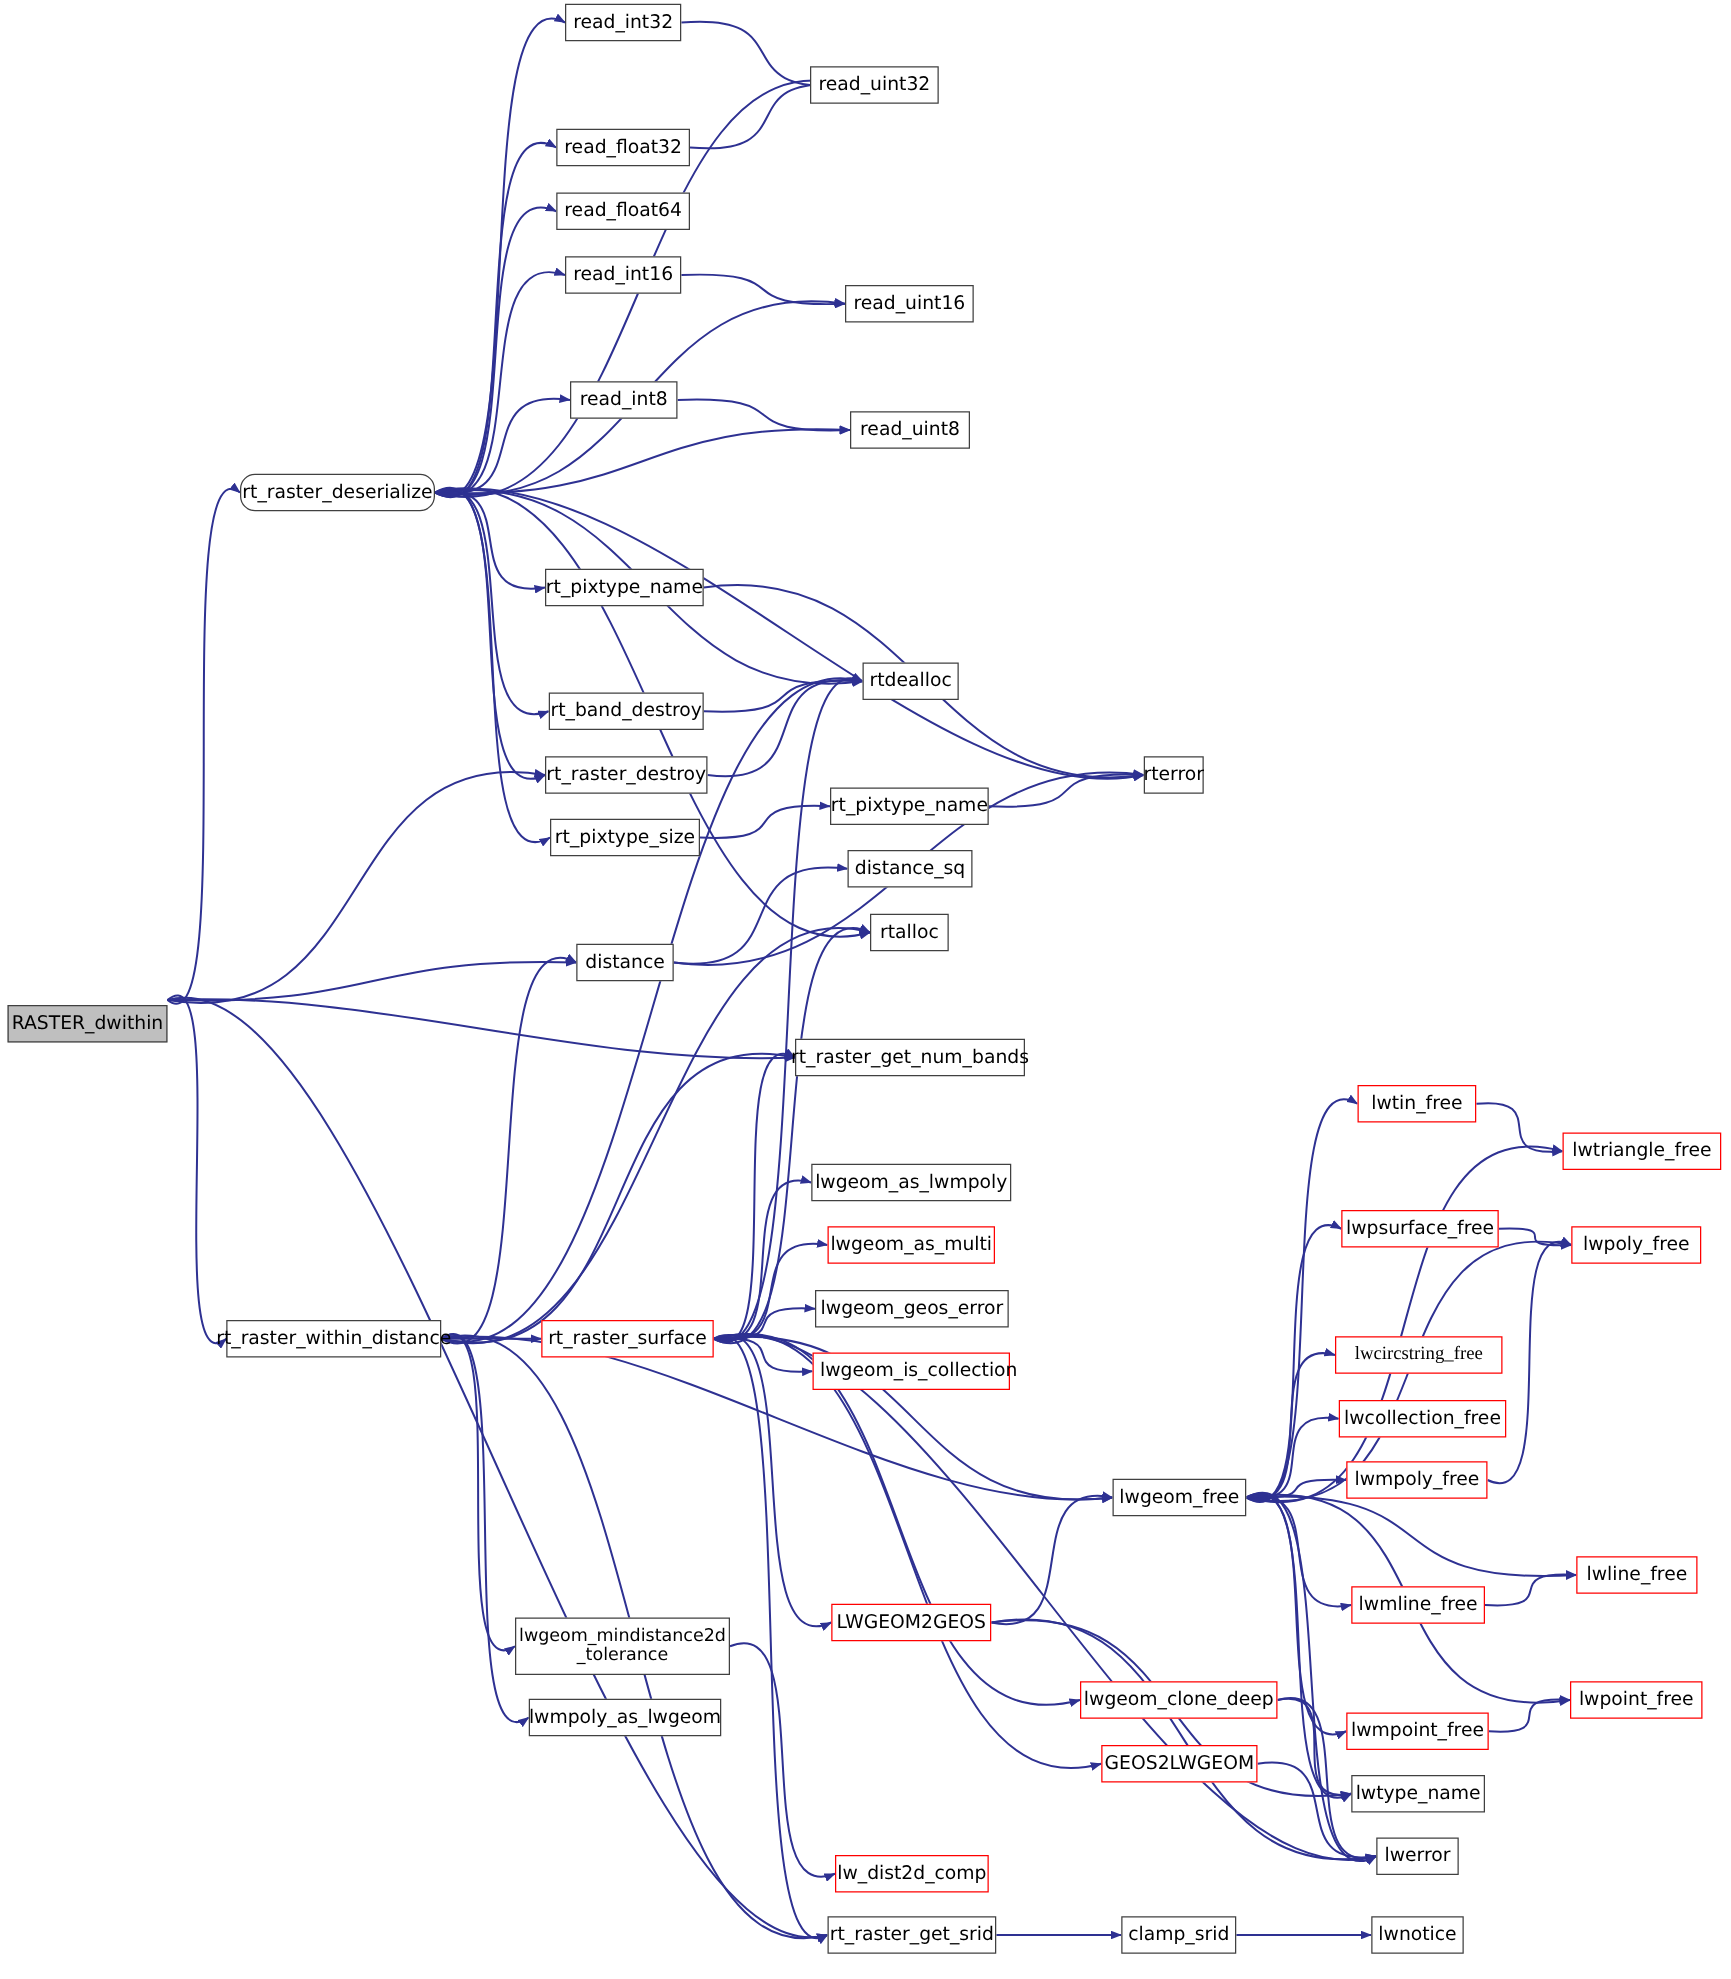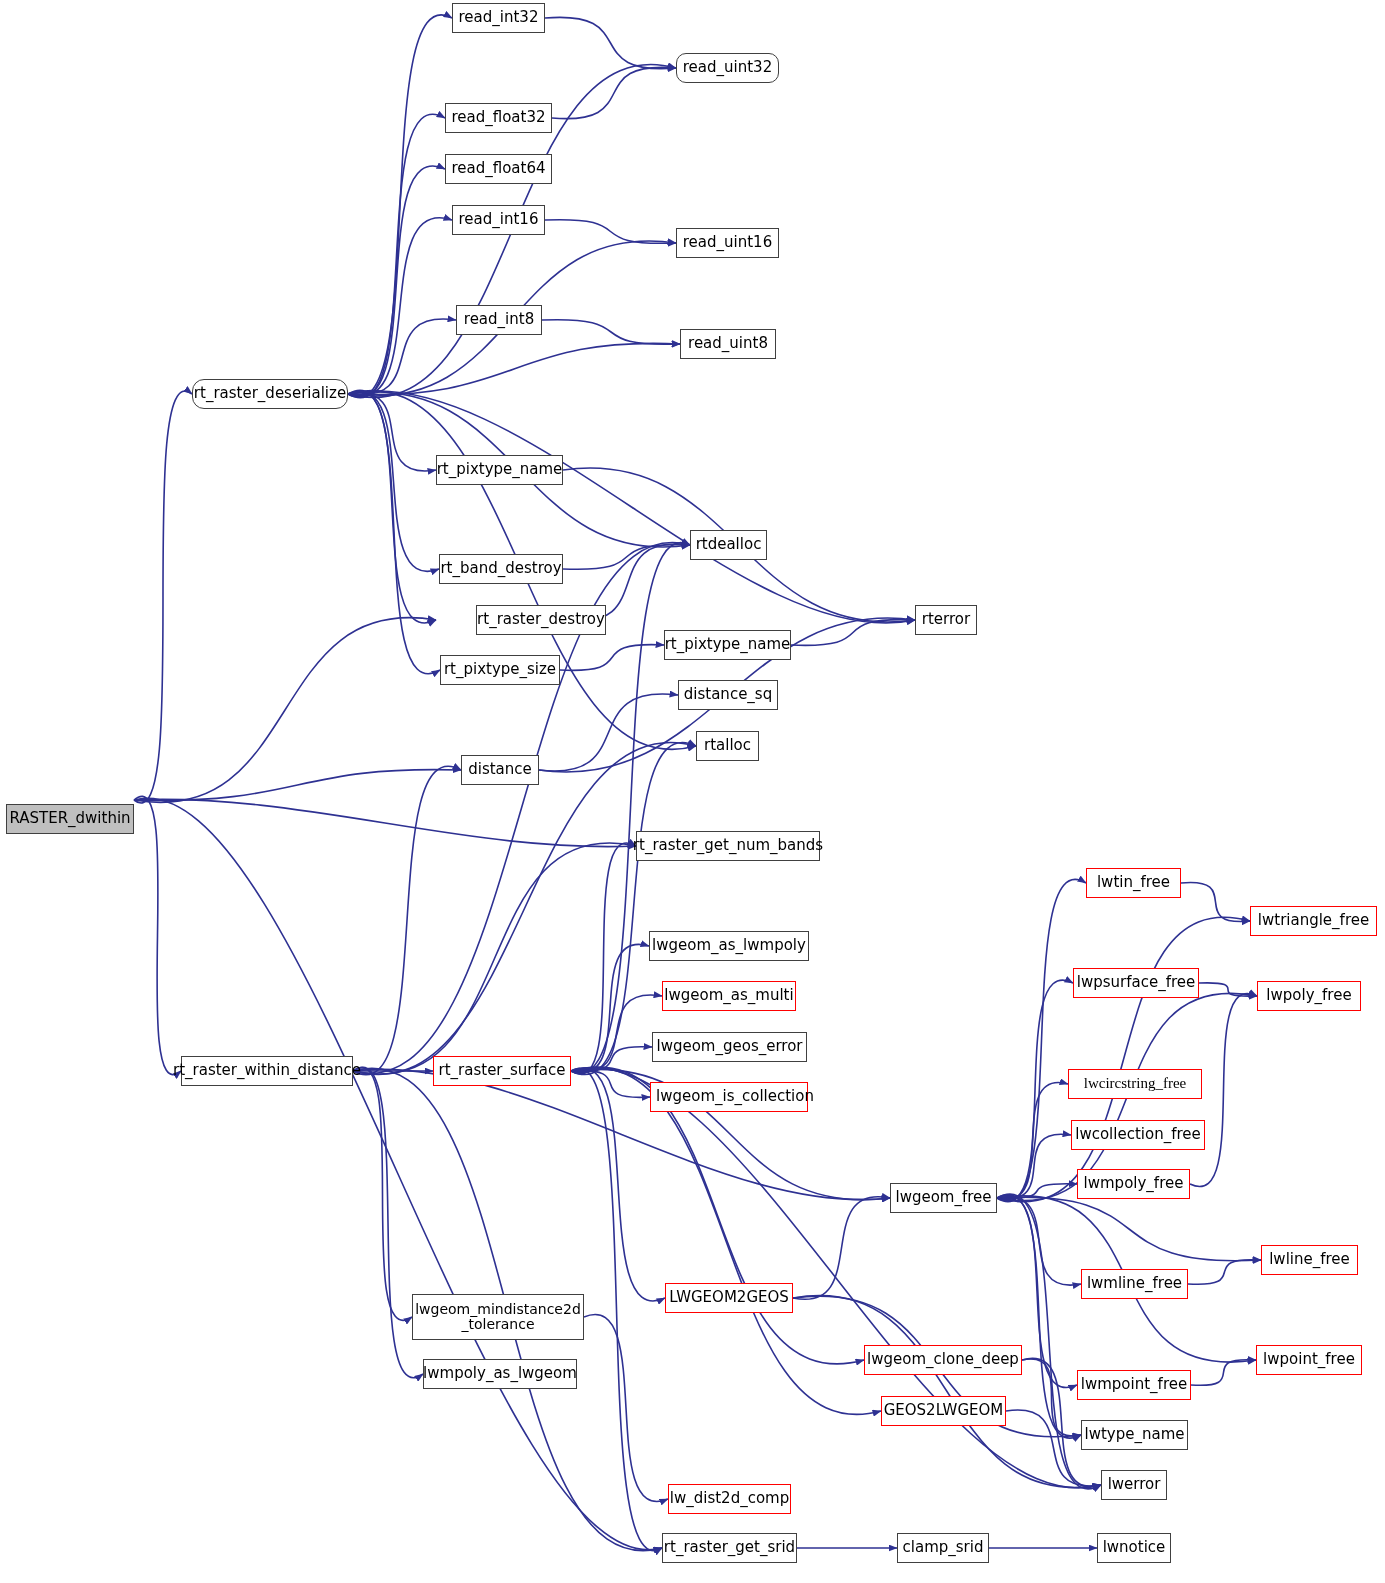--- a/index.html
+++ b/index.html
@@ -101,33 +101,33 @@
         <path d="M793,1298 C963,1268.08 931,1514.92 1101,1485" marker-end="url(#ah)"></path>
         <path d="M1022,1360 C1080.45,1348 1022.55,1447 1081,1435" marker-end="url(#ah)"></path>
         <path d="M1022,1360 C1091.45,1340 1031.55,1505 1101,1485" marker-end="url(#ah)"></path>
         <path d="M1006,1411 C1084.25,1399.16 1022.75,1496.84 1101,1485" marker-end="url(#ah)"></path>
         <path d="M797,1548 C878,1548 816,1548 897,1548" marker-end="url(#ah)"></path>
         <path d="M989,1548 C1074.4,1548 1011.6,1548 1097,1548" marker-end="url(#ah)"></path>
       </g>
   </svg>
   <div id="node-layer">
       <div class="node" style="left: 452px; top: 3px; width: 93px; height: 30px; font-size: 15px;"><span>read_int32</span></div>
-      <div class="node" style="left: 676px; top: 53px; width: 103px; height: 30px; font-size: 15px; border-radius: 10px;"><span>read_uint32</span></div>
+      <div class="node" style="left: 648px; top: 53px; width: 103px; height: 30px; font-size: 15px;"><span>read_uint32</span></div>
       <div class="node" style="left: 445px; top: 103px; width: 107px; height: 30px; font-size: 15px;"><span>read_float32</span></div>
       <div class="node" style="left: 445px; top: 154px; width: 107px; height: 30px; font-size: 15px;"><span>read_float64</span></div>
       <div class="node" style="left: 452px; top: 205px; width: 93px; height: 30px; font-size: 15px;"><span>read_int16</span></div>
       <div class="node" style="left: 676px; top: 228px; width: 103px; height: 30px; font-size: 15px;"><span>read_uint16</span></div>
       <div class="node" style="left: 456px; top: 305px; width: 86px; height: 30px; font-size: 15px;"><span>read_int8</span></div>
       <div class="node" style="left: 680px; top: 329px; width: 96px; height: 30px; font-size: 15px;"><span>read_uint8</span></div>
       <div class="node" style="left: 192px; top: 379px; width: 156px; height: 30px; font-size: 15px; border-radius: 12px;"><span>rt_raster_deserialize</span></div>
       <div class="node" style="left: 436px; top: 455px; width: 127px; height: 30px; font-size: 15px;"><span>rt_pixtype_name</span></div>
       <div class="node" style="left: 690px; top: 530px; width: 77px; height: 30px; font-size: 15px;"><span>rtdealloc</span></div>
       <div class="node" style="left: 439px; top: 554px; width: 124px; height: 30px; font-size: 15px;"><span>rt_band_destroy</span></div>
-      <div class="node" style="left: 915px; top: 605px; width: 62px; height: 30px; font-size: 15px;"><span>rterror</span></div>
-      <div class="node" style="left: 436px; top: 605px; width: 130px; height: 30px; font-size: 15px; margin-left: 40px;"><span>rt_raster_destroy</span></div>
+      <div class="node" style="left: 915px; top: 605px; width: 48px; height: 30px; font-size: 15px;"><span>rterror</span></div>
+      <div class="node" style="left: 436px; top: 605px; width: 130px; height: 30px; font-size: 15px;"><span>rt_raster_destroy</span></div>
       <div class="node" style="left: 664px; top: 630px; width: 127px; height: 30px; font-size: 15px;"><span>rt_pixtype_name</span></div>
       <div class="node" style="left: 440px; top: 655px; width: 120px; height: 30px; font-size: 15px;"><span>rt_pixtype_size</span></div>
       <div class="node" style="left: 678px; top: 680px; width: 100px; height: 30px; font-size: 15px;"><span>distance_sq</span></div>
       <div class="node" style="left: 696px; top: 731px; width: 63px; height: 30px; font-size: 15px;"><span>rtalloc</span></div>
       <div class="node" style="left: 461px; top: 755px; width: 78px; height: 30px; font-size: 15px;"><span>distance</span></div>
       <div class="node cur" style="left: 6px; top: 785px; width: 128px; height: 30px; font-size: 15px;"><span>RASTER_dwithin</span></div>
       <div class="node" style="left: 636px; top: 831px; width: 184px; height: 30px; font-size: 15px;"><span>rt_raster_get_num_bands</span></div>
       <div class="node red" style="left: 1086px; top: 868px; width: 95px; height: 30px; font-size: 15px;"><span>lwtin_free</span></div>
       <div class="node red" style="left: 1250px; top: 906px; width: 127px; height: 30px; font-size: 15px;"><span>lwtriangle_free</span></div>
       <div class="node red" style="left: 1073px; top: 968px; width: 126px; height: 30px; font-size: 15px;"><span>lwpsurface_free</span></div>

